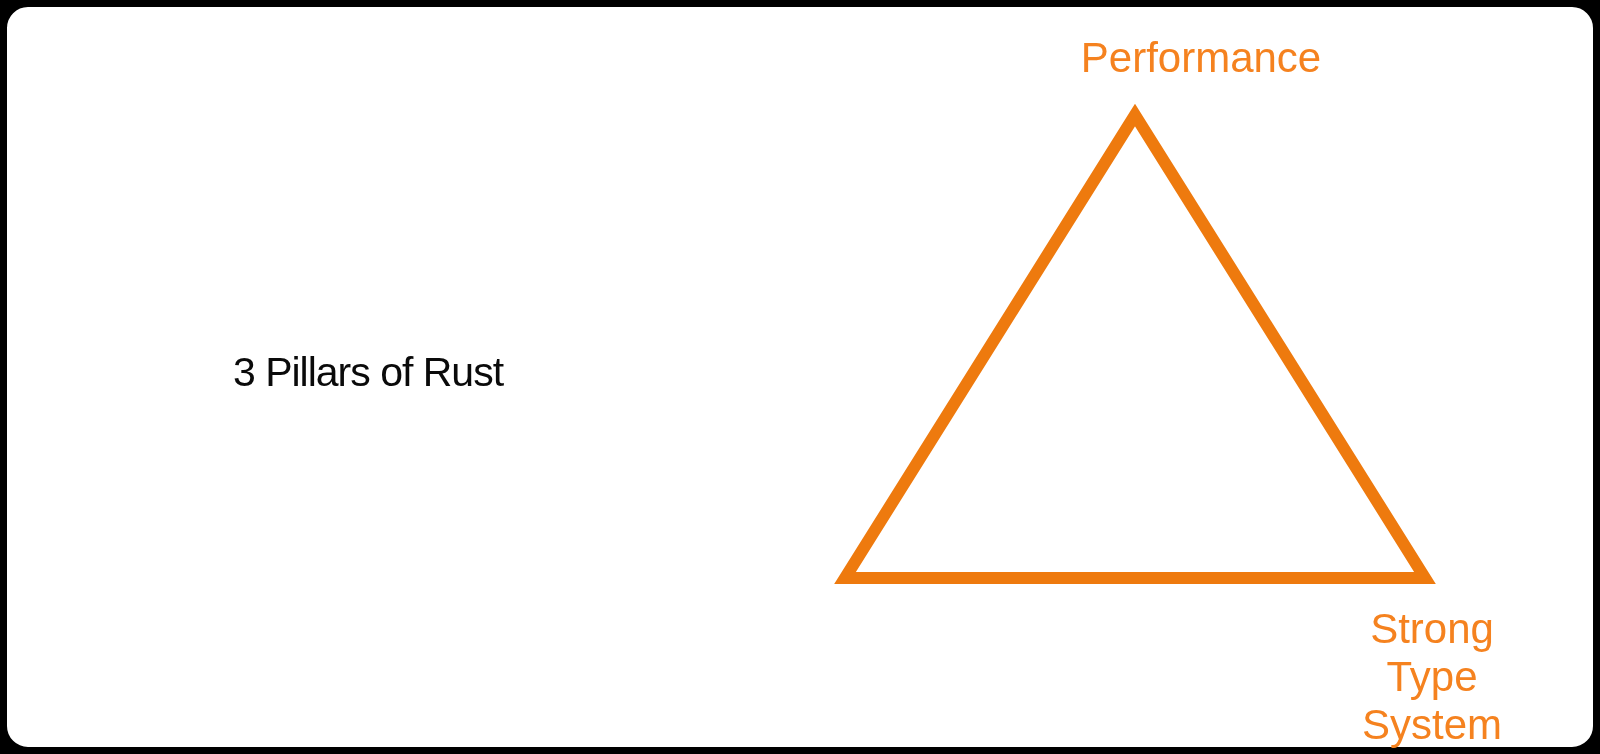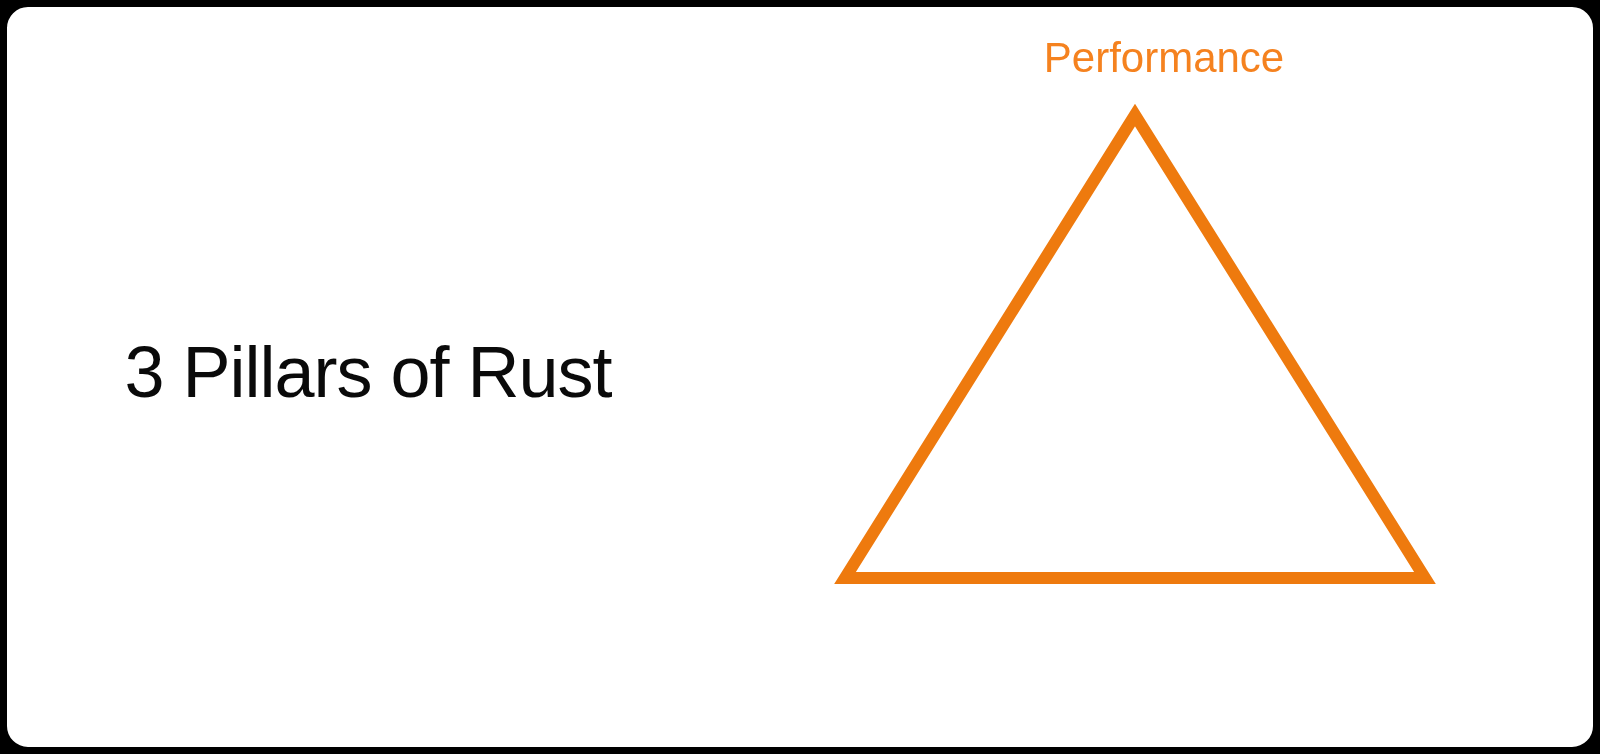--- a/index.html
+++ b/index.html
@@ -19,21 +19,21 @@
     height: 740px;
     background: var(--bg, #fff);
     border: 7px solid var(--frame-color, #000);
     border-radius: 28px;
   }
   .title {
     position: absolute;
     left: 361px;
     top: 365px;
     transform: translate(-50%, -50%);
-    font-size: 72px;
+    font-size: 41px;
     font-weight: 500;
     letter-spacing: -1px;
     color: var(--title-color, #0a0a0a);
     white-space: nowrap;
   }
   .triangle-svg {
     position: absolute;
     top: 0;
     left: 0;
     width: 1600px;
@@ -49,32 +49,34 @@
   .pillar-label {
     position: absolute;
     transform: translateX(-50%);
     text-align: center;
     font-size: 42px;
     font-weight: 500;
     line-height: 48px;
     color: var(--label-color, #f5821f);
     white-space: pre-line;
   }
-  .pillar-top    { left: 1157px; top: 27px;  }
+  .pillar-top    { left: 1194px; top: 27px;  }
   .pillar-left   { left: 810px;  top: 598px; }
   .pillar-right  { left: 1425px; top: 598px; }
 </style>
 </head>
 <body>
 
 <div class="canvas">
 
   <div class="title">3 Pillars of Rust</div>
 
   <svg class="triangle-svg" viewBox="0 0 1600 754" aria-hidden="true">
     <polygon points="1128,108 838,571 1418,571"></polygon>
   </svg>
 
   <div class="pillar-label pillar-top">Performance</div>
 
 
+  <div class="pillar-label pillar-right">Strong Type
+System</div>
 
 </div>
 
 </body></html>

